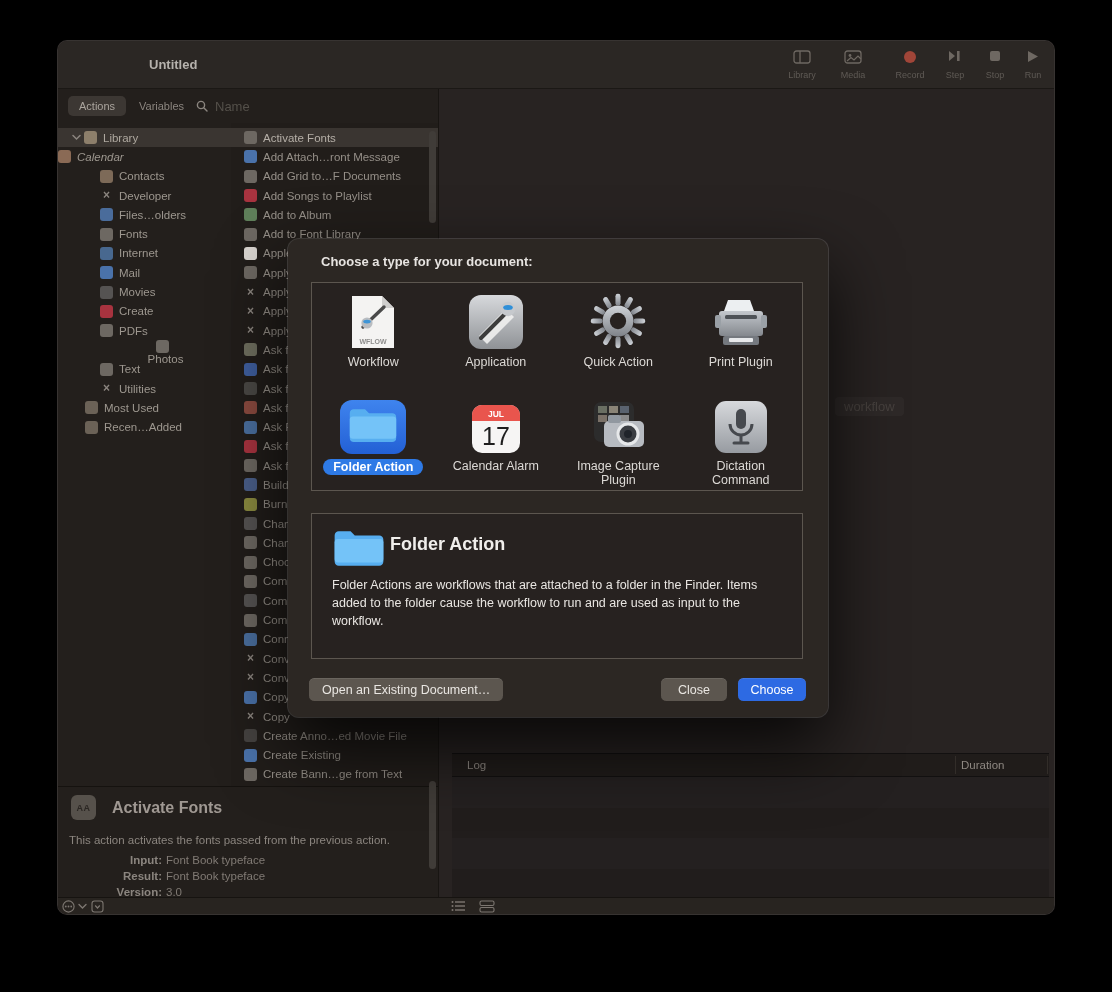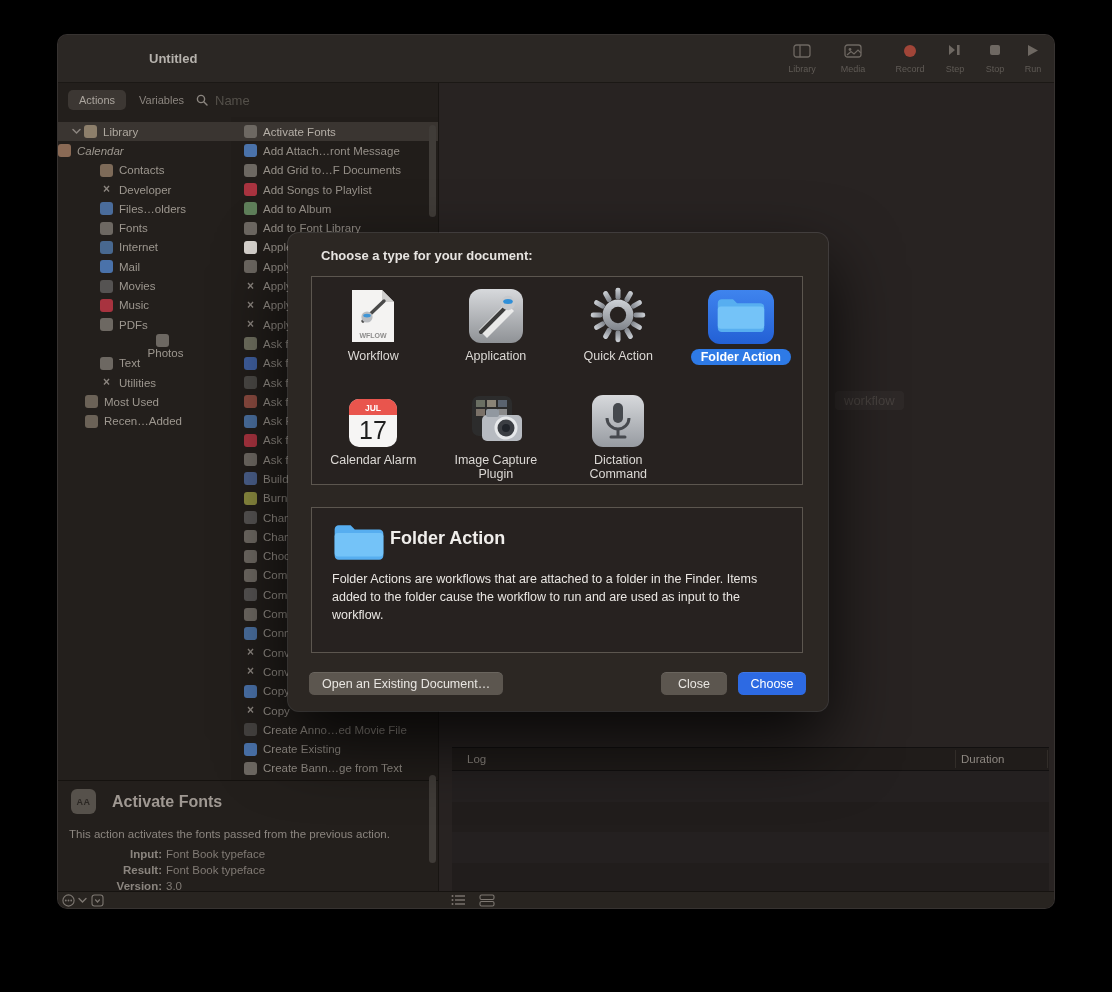--- a/index.html
+++ b/index.html
@@ -1,20 +1,20 @@
 <!DOCTYPE html>
 <html><head>
 <meta charset="utf-8">
 <style>
   html,body{margin:0;padding:0;}
   body{width:1112px;height:992px;background:#000;position:relative;overflow:hidden;
        font-family:"Liberation Sans","DejaVu Sans",sans-serif;}
   *{box-sizing:border-box;}
 
-  .window{position:absolute;left:57px;top:34px;width:998px;height:875px;
+  .window{position:absolute;left:57px;top:40px;width:998px;height:875px;
     background:#272220;border-radius:10px;border:1px solid rgba(255,255,255,.08);
     box-shadow:0 30px 70px rgba(0,0,0,.85);overflow:hidden;}
 
   
   .titlebar{position:absolute;left:0;top:0;right:0;height:48px;background:#2b2724;
     border-bottom:1px solid #1b1815;}
   .light{position:absolute;top:18px;width:13px;height:13px;border-radius:50%;}
   .title{position:absolute;left:91px;top:16px;font-size:13px;font-weight:700;color:#b6b2ad;}
   .tb-item{position:absolute;top:9px;width:52px;text-align:center;}
   .tb-icon{display:block;height:18px;}
@@ -204,21 +204,21 @@
         <div class="side-row" style="padding-left: 42px;">
           <span class="chip" style="background: rgb(74, 114, 170);"></span>
           <span>Mail</span>
         </div>
         <div class="side-row" style="padding-left: 42px;">
           <span class="chip" style="background: rgb(85, 83, 82);"></span>
           <span>Movies</span>
         </div>
         <div class="side-row" style="padding-left: 42px;">
           <span class="chip" style="background: rgb(168, 51, 63);"></span>
-          <span>Music</span>
+          <span>Create</span>
         </div>
         <div class="side-row" style="padding-left: 42px;">
           <span class="chip" style="background: rgb(109, 104, 98);"></span>
           <span>PDFs</span>
         </div>
         <div class="side-row" style="padding-left: 42px; flex-direction: column;">
           <span class="chip" style="background: rgb(109, 104, 98);"></span>
           <span>Photos</span>
         </div>
         <div class="side-row" style="padding-left: 42px;">
@@ -521,20 +521,40 @@
               <rect x="29.2" y="2" width="5.6" height="13" rx="2.6" transform="rotate(270 32 32)"></rect>
               <rect x="29.2" y="2" width="5.6" height="13" rx="2.6" transform="rotate(300 32 32)"></rect>
               <rect x="29.2" y="2" width="5.6" height="13" rx="2.6" transform="rotate(330 32 32)"></rect>
             </g>
             <circle cx="32" cy="32" r="9" fill="#272220"></circle>
           </svg>
         </span>
         <span class="type-label">Quick Action</span>
       </div>
 
+      <div class="type-cell">
+        <span class="type-icon">
+          <svg width="56" height="52" viewBox="0 0 56 52">
+            <defs>
+                <linearGradient id="gp" x1="0" y1="0" x2="0" y2="1">
+                  <stop offset="0" stop-color="#c4c8cd"></stop>
+                  <stop offset="1" stop-color="#84888e"></stop>
+                </linearGradient>
+              </defs>
+            <path d="M15 2 h22 l4 11 h-30 z" fill="#eceff1"></path>
+            <rect x="6" y="13" width="44" height="25" rx="3" fill="url(#gp)"></rect>
+            <rect x="2" y="17" width="6" height="13" rx="2" fill="#9aa0a6"></rect>
+            <rect x="48" y="17" width="6" height="13" rx="2" fill="#9aa0a6"></rect>
+            <rect x="12" y="17" width="32" height="4" rx="1.5" fill="#4e5257"></rect>
+            <rect x="10" y="38" width="36" height="9" rx="2" fill="#75797f"></rect>
+            <rect x="16" y="40" width="24" height="4" rx="1" fill="#e8eaec"></rect>
+          </svg>
+        </span>
+        <span class="type-label">Print Plugin</span>
+      </div>
 
       <div class="type-cell">
         <span class="type-icon">
           <span class="sel-tile">
             <svg width="52" height="40" viewBox="0 0 64 50">
               <path d="M3 9 c0-3 2-5 5-5 h14 l5 5 h29 c3 0 5 2 5 5 v26 c0 3-2 5-5 5 h-48 c-3 0-5-2-5-5 z" fill="#57aef0"></path>
               <rect x="3" y="13" width="58" height="28" rx="4" fill="#74c3f8"></rect>
             </svg>
           </span>
         </span>

